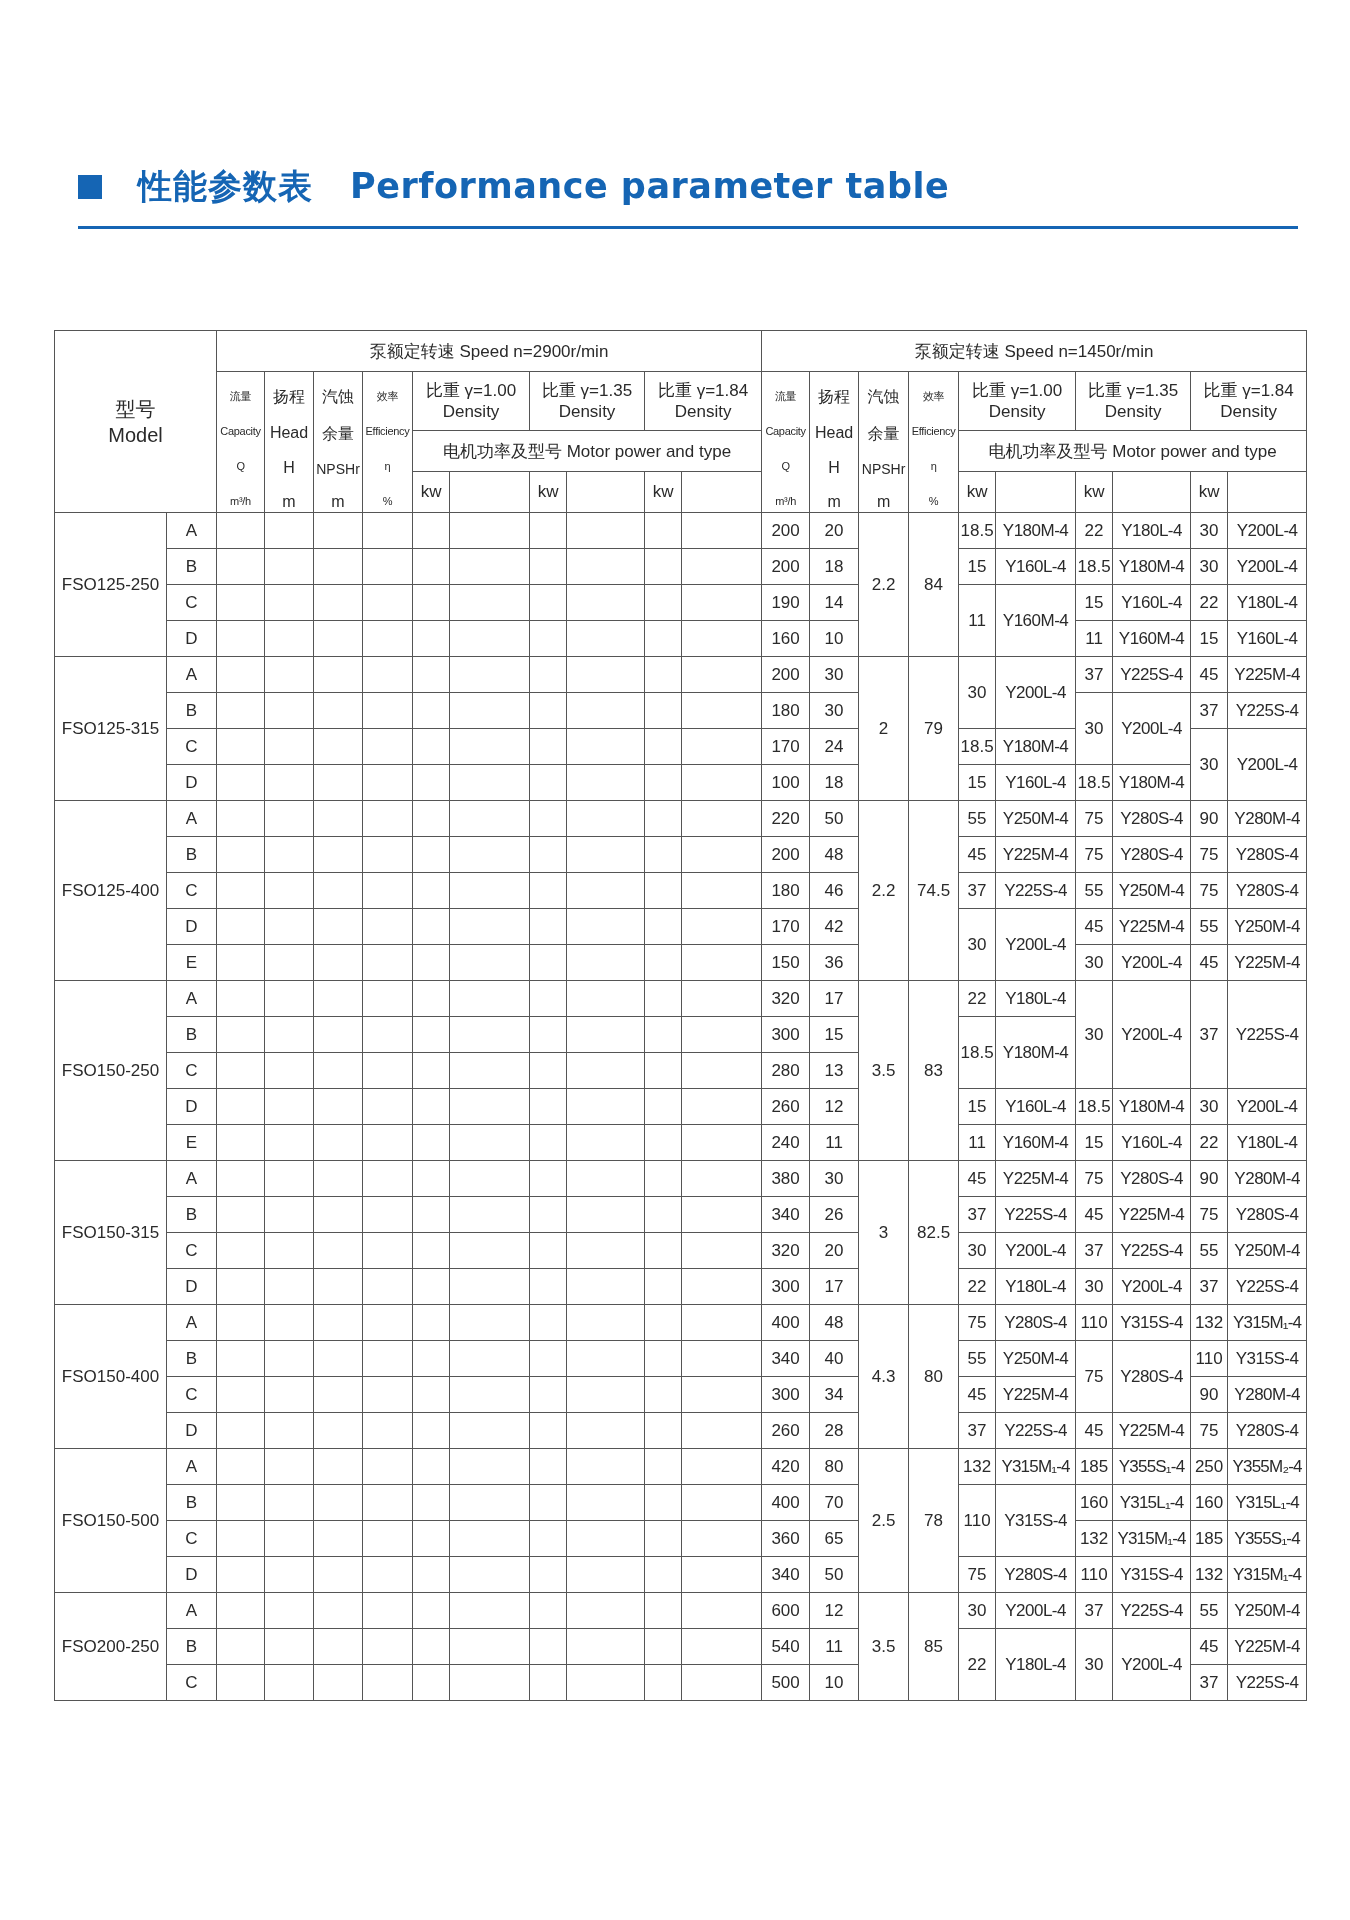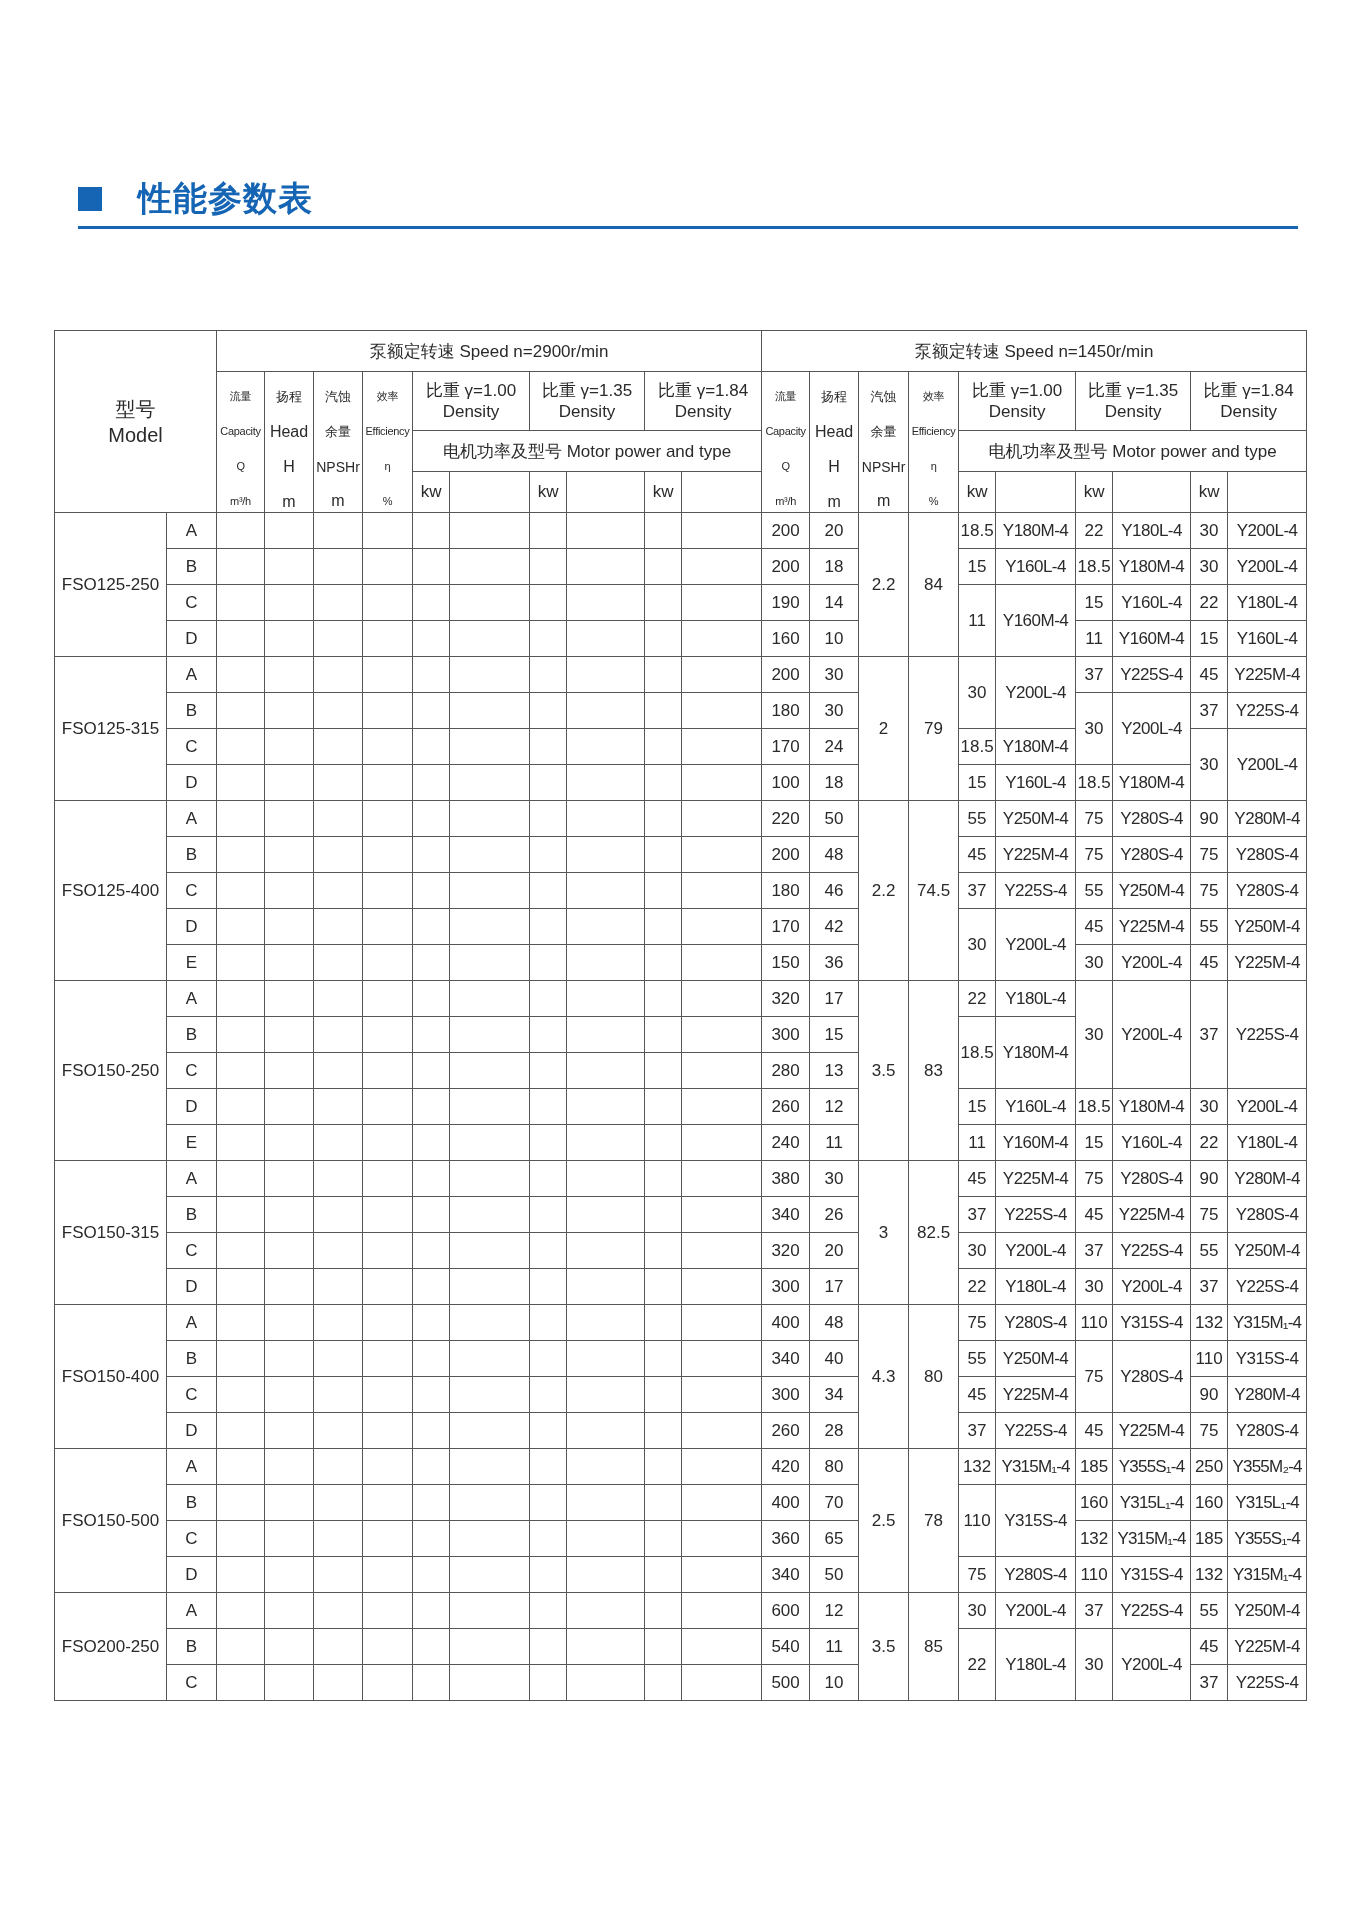--- a/index.html
+++ b/index.html
@@ -1,50 +1,51 @@
 <!DOCTYPE html>
 <html><head>
 <meta charset="utf-8">
 <style>
   html, body { margin:0; padding:0; background:#ffffff; }
   body { width:1350px; height:1920px; position:relative; overflow:hidden;
          font-family:"Liberation Sans", "DejaVu Sans", sans-serif; color:#2a2a2a; }
-  .title-wrap { position:absolute; left:78px; top:176px; width:1220px; height:54px; }
+  .title-wrap { position:absolute; left:78px; top:164px; width:1220px; height:54px; }
   .title-square { position:absolute; left:0; top:11px; width:24px; height:24px; background:#1565b4; }
   .title-cn { position:absolute; left:60px; top:0px; font-family:"DejaVu Sans", sans-serif; font-size:34px; font-weight:bold; color:#1565b4; letter-spacing:1px; }
   .title-en { position:absolute; left:272px; top:2px; font-family:"DejaVu Sans", sans-serif; font-size:35px; font-weight:bold; color:#1565b4; letter-spacing:0.5px; }
   .title-rule { position:absolute; left:78px; top:226px; width:1220px; height:3px; background:#1565b4; }
 
   table.perf { position:absolute; left:54px; top:330px; border-collapse:collapse; table-layout:fixed; width:1252px; }
   table.perf td { border:1.5px solid #555; padding:0; text-align:center; vertical-align:middle;
                   font-size:17px; color:#2a2a2a; overflow:hidden; white-space:nowrap; }
   table.perf tr.h1 td { height:40px; font-size:17px; }
   table.perf tr.h2 td { height:58px; }
   table.perf tr.h3 td { height:40px; }
   table.perf tr.h4 td { height:40px; }
   table.perf tr.dr td { height:35px; }
   .hdr-small { font-size:11px; line-height:1.2; letter-spacing:-0.3px; }
   .hdr-qty { display:flex; flex-direction:column; justify-content:space-around; height:100%; align-items:center; }
   .hdr-qty span { display:block;margin-top:14px; }
-  .q-cn { font-size:13px; }
+  .q-cn { font-size:16px; }
   .q-en { font-size:16px; }
   .dens { font-size:16px; line-height:1.25; }
   td.kw { font-size:16px; }
   td.mt { font-size:15px; letter-spacing:-0.5px; }
   td.mt-small { font-size:14px; letter-spacing:-0.8px; }
   td.model { font-size:16px; text-align:left; padding-left:4px; }
   td.var { font-size:17px; }
   .model-head { font-size:20px; line-height:1.3; }
 </style>
 </head>
 <body>
 
 <div class="title-wrap">
   <div class="title-square"></div>
   <span class="title-cn">性能参数表</span>
+  <span class="title-en">Performance parameter table</span>
 </div>
 <div class="title-rule"></div>
 
 <table class="perf">
   <colgroup>
     <col style="width:112px">
       <col style="width:50px">
     <col style="width:48px">
       <col style="width:49px">
       <col style="width:49px">

